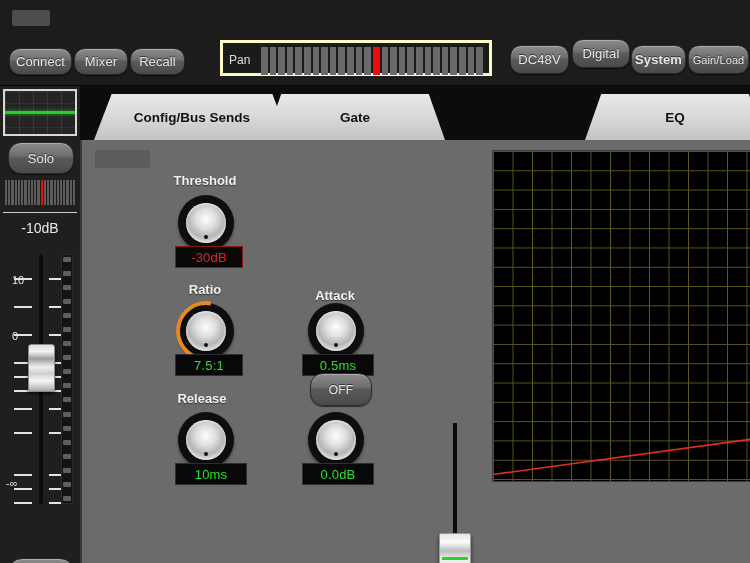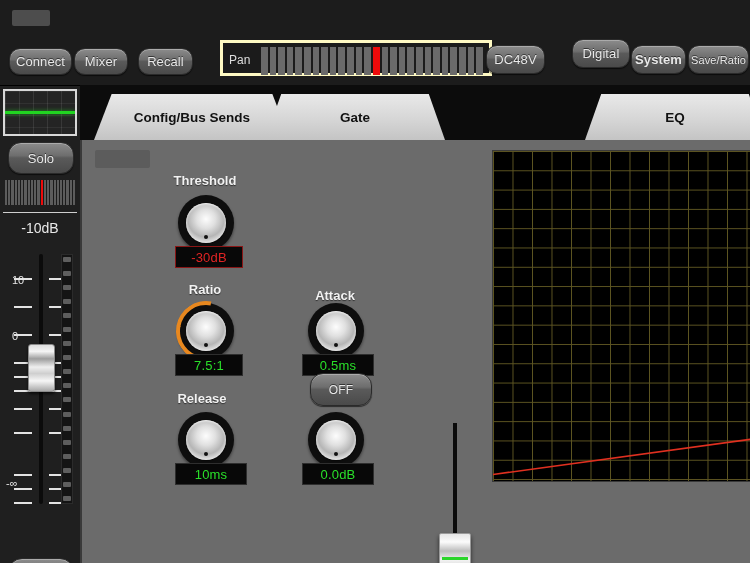--- a/index.html
+++ b/index.html
@@ -16,22 +16,22 @@
     display:flex;align-items:center;justify-content:center;
     color:#e8e8e8;border-radius:11px;
     background:linear-gradient(to bottom,#8c8c8c 0%,#6e6e6e 42%,#5a5a5a 50%,#4a4a4a 100%);
     border:1px solid #2a2a2a;
     box-shadow:inset 0 1px 0 rgba(255,255,255,.28),0 1px 1px rgba(0,0,0,.6);
     text-shadow:0 -1px 0 rgba(0,0,0,.55);
     font-size:13px;letter-spacing:.1px;cursor:pointer;user-select:none;
   }
   #btn-connect{position:absolute;left:9px;top:48px;width:61px;height:25px;}
   #btn-mixer  {position:absolute;left:74px;top:48px;width:52px;height:25px;}
-  #btn-recall {position:absolute;left:138px;top:48px;width:53px;height:25px;}
-  #btn-dc48v  {position:absolute;left:486px;top:45px;width:57px;height:27px;}
+  #btn-recall {position:absolute;left:130px;top:48px;width:53px;height:25px;}
+  #btn-dc48v  {position:absolute;left:510px;top:45px;width:57px;height:27px;}
   #btn-digital{position:absolute;left:572px;top:39px;width:56px;height:27px;}
   #btn-system {position:absolute;left:631px;top:45px;width:53px;height:27px;font-weight:bold;}
   #btn-saveload{position:absolute;left:688px;top:45px;width:59px;height:27px;font-size:11px;}
 
   .ch-title{position:absolute;left:220px;top:20px;width:272px;text-align:center;
             color:#e6e6e6;font-size:14px;letter-spacing:.4px;}
 
   .pan-frame{position:absolute;left:220px;top:40px;width:272px;height:36px;
              border:3px solid #fef9c3;background:#1b1b1b;box-sizing:border-box;}
   .pan-label{position:absolute;left:6px;top:10px;color:#dcdcdc;font-size:12px;}
@@ -182,21 +182,21 @@
           <div class="pan-seg"></div>
           <div class="pan-seg"></div>
           <div class="pan-seg"></div>
           <div class="pan-seg"></div>
         </div>
     </div>
 
     <div class="pill" id="btn-dc48v">DC48V</div>
     <div class="pill" id="btn-digital">Digital</div>
     <div class="pill" id="btn-system">System</div>
-    <div class="pill" id="btn-saveload">Save/Ratio</div>
+    <div class="pill" id="btn-saveload">Gain/Load</div>
   </div>
 
   <div class="strip">
     <div class="eqprev">
       <div class="g"></div>
       <div class="line"></div>
     </div>
 
     <div class="pill" id="btn-solo">Solo</div>
 

